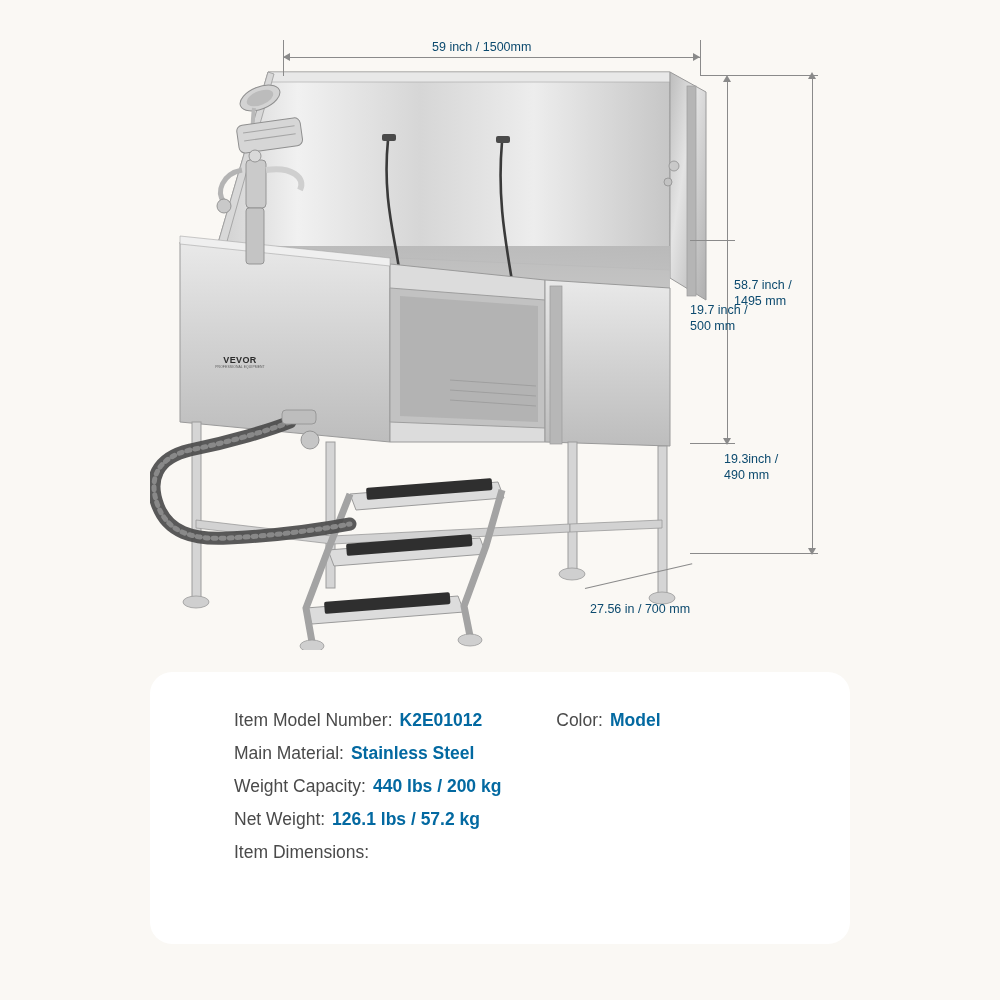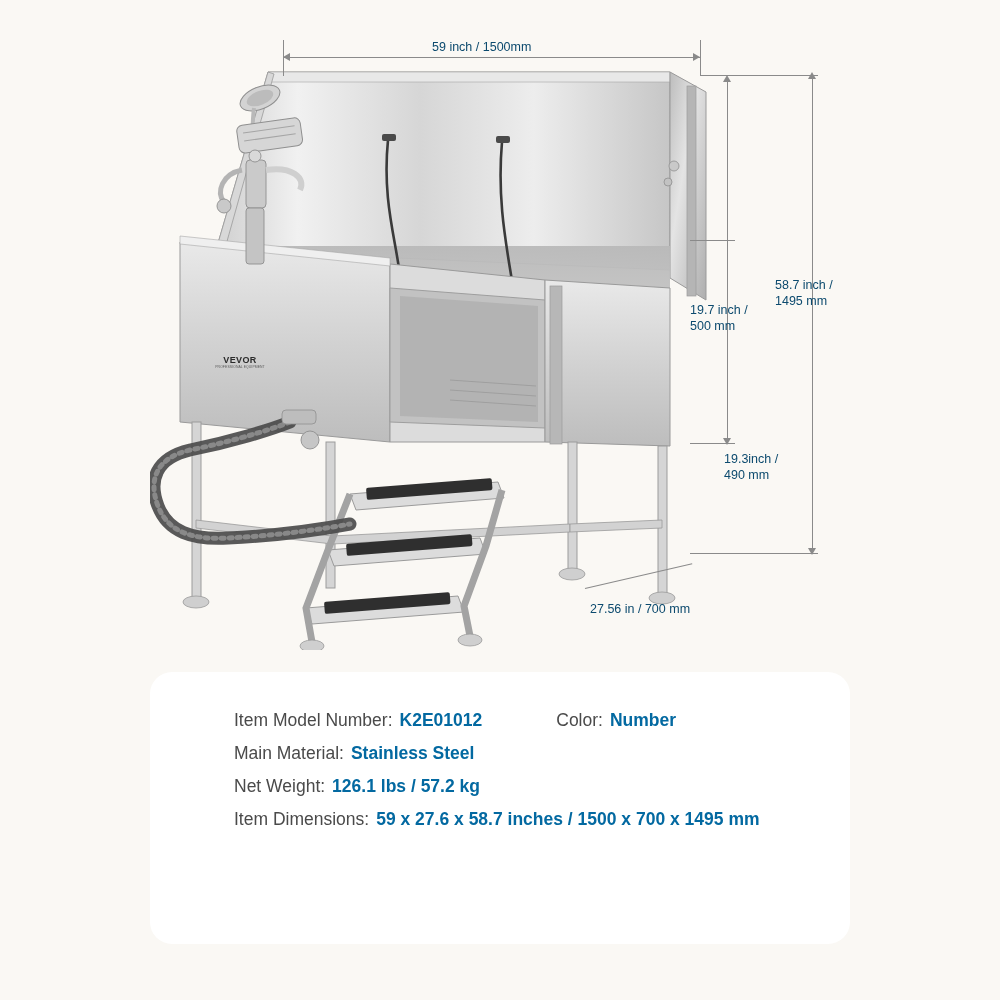--- a/index.html
+++ b/index.html
@@ -256,21 +256,21 @@
     <div class="dim-line h-line" style="left:283px; top:57px; width:417px;"></div>
     <div class="arr arr-l" style="left:283px; top:53px;"></div>
     <div class="arr arr-r" style="left:693px; top:53px;"></div>
     <div class="dim-label" style="left:432px; top:40px; text-align:center;">59 inch / 1500mm</div>
 
     <div class="dim-line v-line" style="left:812px; top:75px; height:478px;"></div>
     <div class="arr arr-u" style="left:808px; top:72px;"></div>
     <div class="arr arr-d" style="left:808px; top:548px;"></div>
     <div class="dim-line h-line" style="left:700px; top:75px; width:118px;"></div>
     <div class="dim-line h-line" style="left:690px; top:553px; width:128px;"></div>
-    <div class="dim-label" style="left:775px; top:278px;">58.7 inch /
+    <div class="dim-label" style="left:734px; top:278px;">58.7 inch /
 1495 mm</div>
 
     <div class="dim-line v-line" style="left:727px; top:78px; height:365px;"></div>
     <div class="arr arr-u" style="left:723px; top:75px;"></div>
     <div class="arr arr-d" style="left:723px; top:438px;"></div>
     <div class="dim-line h-line" style="left:690px; top:240px; width:45px;"></div>
     <div class="dim-label" style="left:690px; top:303px;">19.7 inch /
 500 mm</div>
 
     <div class="dim-line h-line" style="left:690px; top:443px; width:45px;"></div>
@@ -281,35 +281,38 @@
     <div class="dim-label" style="left:590px; top:602px;">27.56 in / 700 mm</div>
   </div>
 
   <div class="spec-card">
     <div class="spec-rows">
 
       <div class="spec-row">
         <span class="spec-label">Item Model Number:</span>
         <span class="spec-value">K2E01012</span>
         <span class="spec-label second-label">Color:</span>
-        <span class="spec-value">Number</span>
+        <span class="spec-value">Model</span>
       </div>
 
       <div class="spec-row">
         <span class="spec-label">Main Material:</span>
         <span class="spec-value">Stainless Steel</span>
       </div>
 
+      <div class="spec-row">
+        <span class="spec-label">Weight Capacity:</span>
+        <span class="spec-value">440 lbs / 200 kg</span>
+      </div>
 
       <div class="spec-row">
         <span class="spec-label">Net Weight:</span>
         <span class="spec-value">126.1 lbs / 57.2 kg</span>
       </div>
 
       <div class="spec-row">
         <span class="spec-label">Item Dimensions:</span>
-        <span class="spec-value">59 x 27.6 x 58.7 inches / 1500 x 700 x 1495 mm</span>
       </div>
 
     </div>
   </div>
 
 </div>
 
 </body></html>

